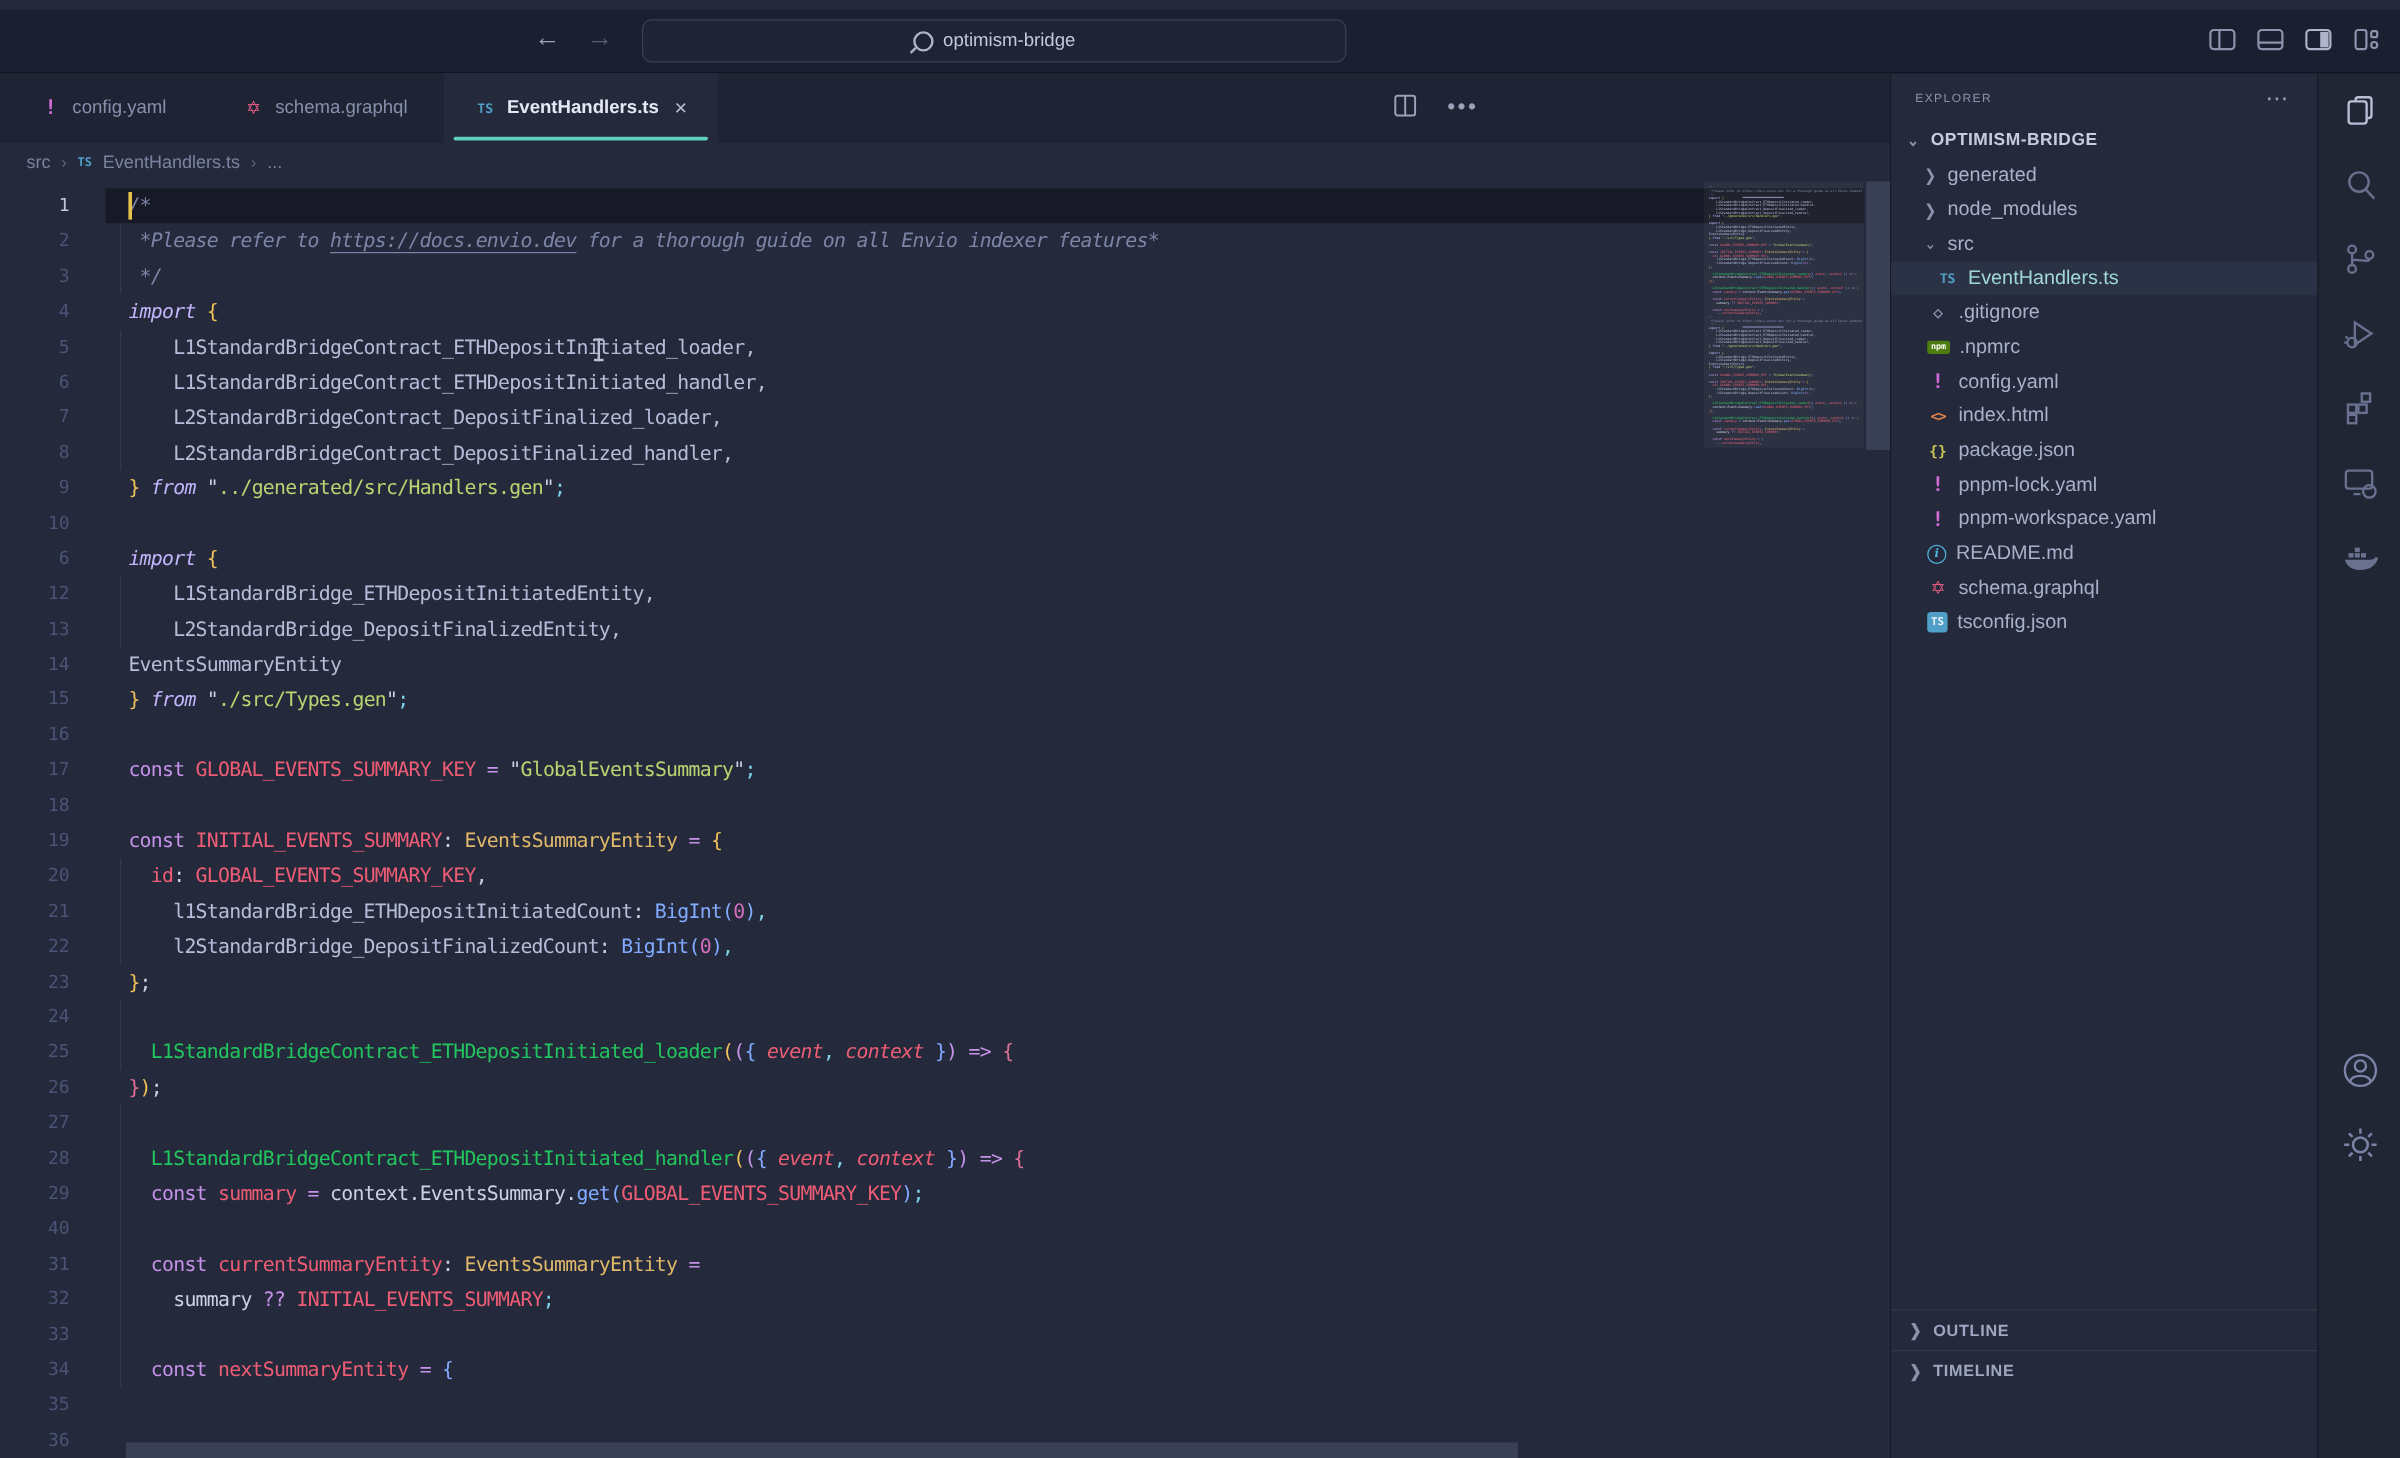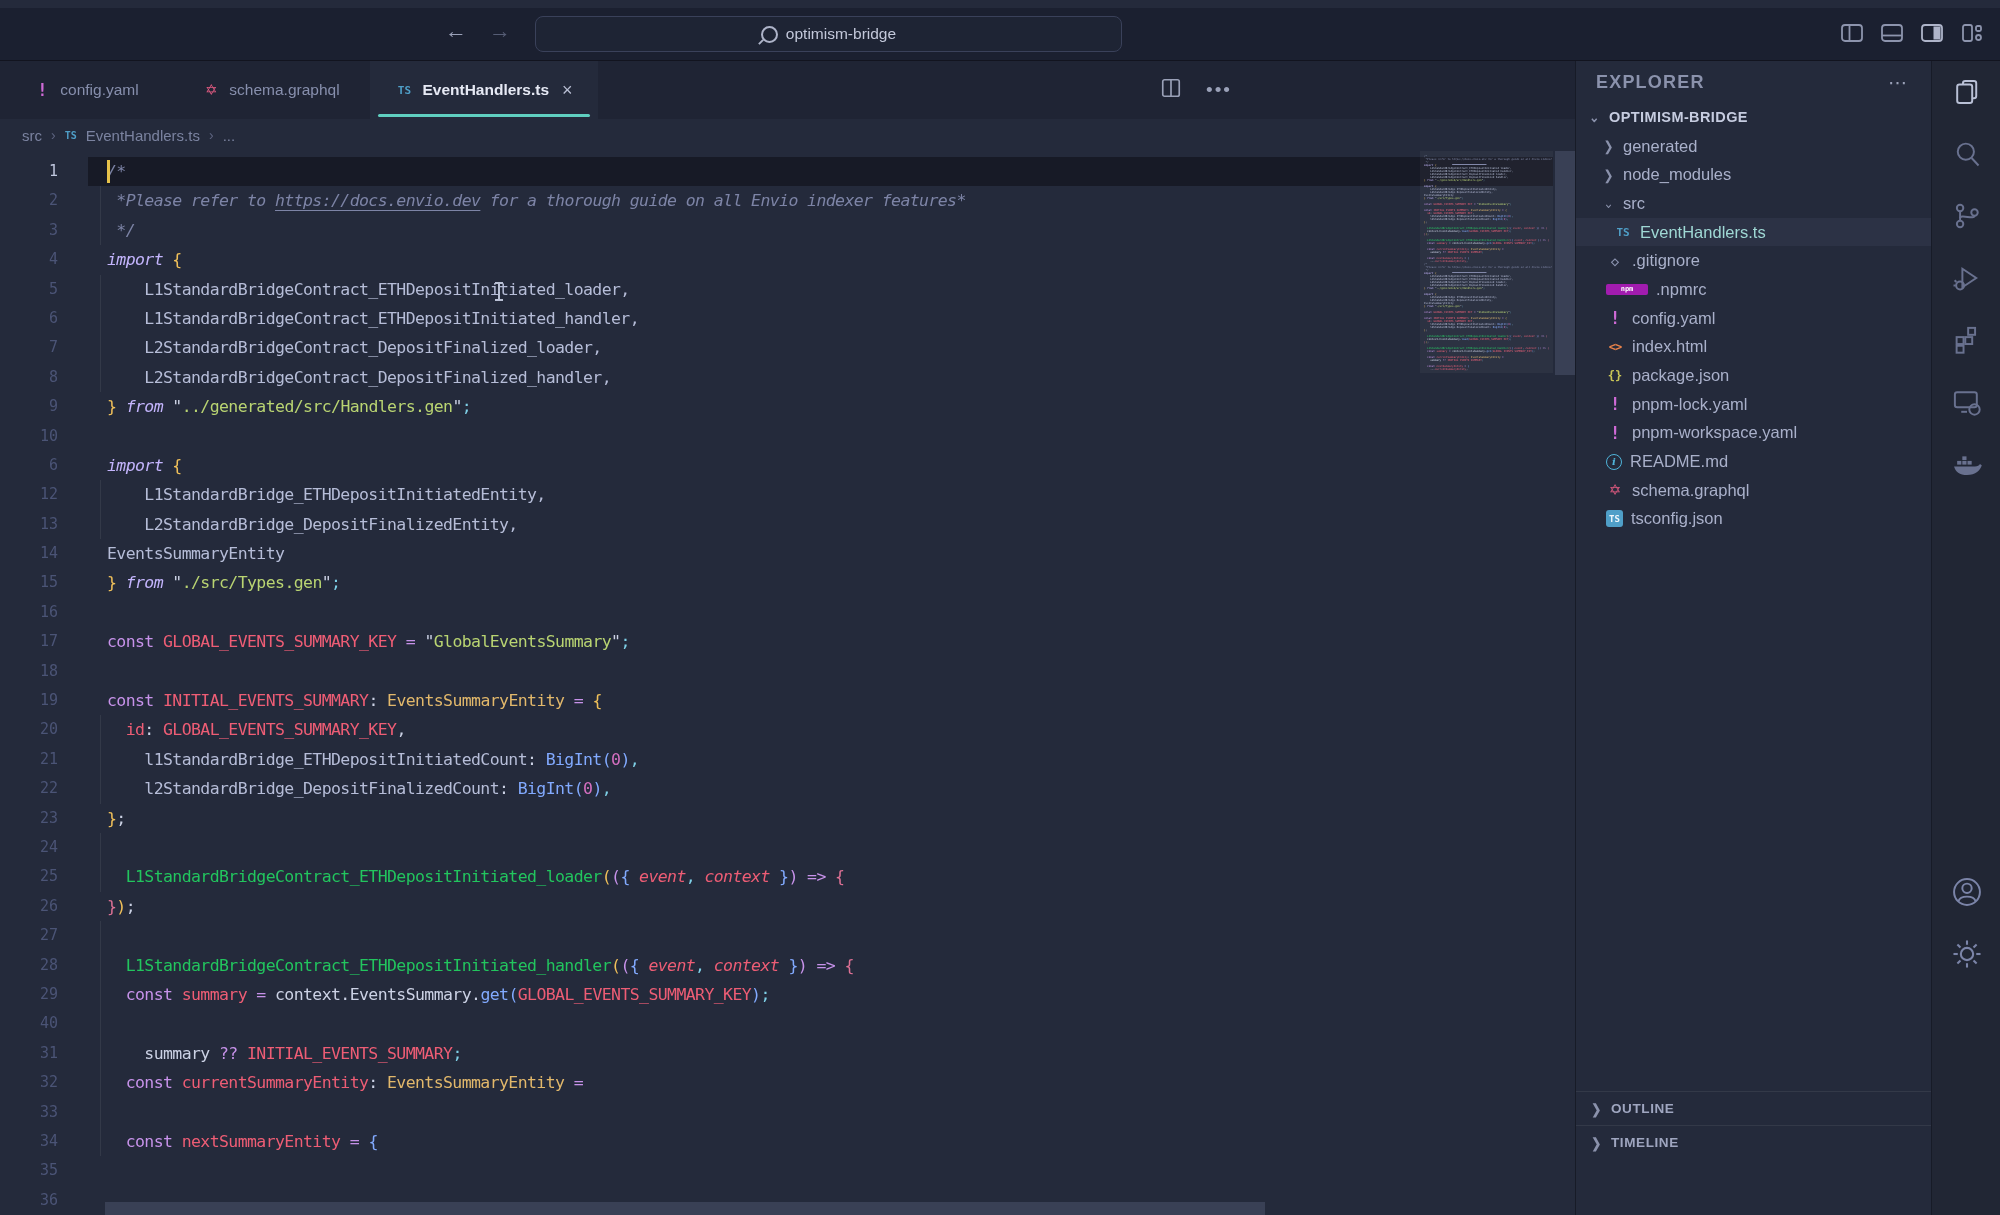--- a/index.html
+++ b/index.html
@@ -32,21 +32,21 @@
   
   .breadcrumb{height:32px;display:flex;align-items:center;padding-left:22px;gap:9px;font-size:15px;color:#7b83a0;background:#242a3b;}
   .crumb-sep{color:#5d6480;font-size:14px;}
   
   .fi{display:inline-flex;align-items:center;justify-content:center;width:18px;height:18px;flex:none;
       font-weight:700;font-family:"DejaVu Sans Mono",monospace;}
   .fi-ts{color:#4f9fc8;font-size:11px;letter-spacing:0;}
   .fi-tsconfig{background:#4f9fc8;color:#eef6fb;font-size:9px;width:17px;height:17px;border-radius:3px;}
   .fi-yaml_warn{color:#cf6ad6;font-size:17px;}
   .fi-graphql{color:#e05a80;font-size:15px;font-family:"DejaVu Sans",sans-serif;}
-  .fi-npm{background:#a21caf;color:#fff;font-size:7px;width:42px;height:11px;border-radius:2px;letter-spacing:0;}
+  .fi-npm{background:#4d7c0f;color:#fff;font-size:7px;width:19px;height:11px;border-radius:2px;letter-spacing:0;}
   .fi-git{color:#8a92ae;font-size:14px;}
   .fi-info{border:1.7px solid #4fb3d9;border-radius:50%;width:14px;height:14px;color:#4fb3d9;
            font-size:10px;font-style:italic;font-family:"DejaVu Serif",serif;}
   .fi-html{color:#e8824a;font-size:12px;letter-spacing:-1px;}
   .fi-json{color:#c9c556;font-size:12px;}
   
   .code-area{position:relative;height:1064px;overflow:hidden;background:#242a3b;}
   .gutter{position:absolute;left:0;top:6px;width:88px;}
   .gnum{height:29.4px;line-height:29.4px;text-align:right;padding-right:30px;color:#4b5476;
         font-family:"DejaVu Sans Mono",monospace;font-size:15px;}
@@ -79,21 +79,21 @@
   .minimap .code-line.cur{background:transparent;}
   .mini-slider{position:absolute;top:0;right:22px;width:133px;height:222px;background:rgba(255,255,255,0.04);}
   .vscroll{position:absolute;top:0;right:0;width:20px;height:224px;background:rgba(134,145,178,0.22);}
   .hscroll{position:absolute;left:105px;bottom:0;width:1160px;height:13px;background:rgba(134,145,178,0.22);}
   .ibeam{position:absolute;left:498px;top:131px;width:2px;height:19px;background:#b9c0d4;}
   .ibeam::before,.ibeam::after{content:"";position:absolute;left:-3px;width:8px;height:2px;background:#b9c0d4;}
   .ibeam::before{top:0;} .ibeam::after{bottom:0;}
   
   .sidebar{width:355px;flex:none;background:#242a3b;border-left:1px solid #171b27;display:flex;flex-direction:column;}
   .sb-header{height:42px;display:flex;align-items:center;justify-content:space-between;padding:0 22px 0 20px;}
-  .sb-title{font-size:18px;font-weight:700;letter-spacing:1.2px;color:#8b92ac;}
+  .sb-title{font-size:10px;font-weight:400;letter-spacing:1.2px;color:#8b92ac;}
   .tree{flex:none;}
   .trow{height:28.7px;display:flex;align-items:center;gap:8px;font-size:16.5px;color:#a9b0ca;cursor:pointer;}
   .trow.root{padding-left:12px;font-weight:700;font-size:14.5px;letter-spacing:0.4px;color:#c6cce0;}
   .trow.folder{padding-left:26px;}
   .trow.file{padding-left:30px;}
   .trow.indent1{padding-left:38px;}
   .trow.selected{background:#2c3245;color:#9fd8d4;}
   .chev{color:#8b92ac;font-size:12px;width:13px;display:inline-block;text-align:center;transform:scaleY(1.15);}
   .sb-spacer{flex:1;}
   .sb-section{height:33px;display:flex;align-items:center;gap:8px;padding-left:14px;border-top:1px solid rgba(255,255,255,0.07);
@@ -251,22 +251,22 @@
             <div class="code-line"><span class="guide"></span><span class="tk-i">    l1StandardBridge_ETHDepositInitiatedCount</span><span class="tk-w">: </span><span class="tk-b">BigInt</span><span class="tk-b">(</span><span class="tk-nm">0</span><span class="tk-b">)</span><span class="tk-cy">,</span></div>
             <div class="code-line"><span class="guide"></span><span class="tk-i">    l2StandardBridge_DepositFinalizedCount</span><span class="tk-w">: </span><span class="tk-b">BigInt</span><span class="tk-b">(</span><span class="tk-nm">0</span><span class="tk-b">)</span><span class="tk-cy">,</span></div>
             <div class="code-line"><span class="tk-y">}</span><span class="tk-w">;</span></div>
             <div class="code-line"><span class="guide"></span></div>
             <div class="code-line"><span class="guide"></span><span class="tk-f">  L1StandardBridgeContract_ETHDepositInitiated_loader</span><span class="tk-y">(</span><span class="tk-p">(</span><span class="tk-b">{ </span><span class="tk-ri">event</span><span class="tk-cy">, </span><span class="tk-ri">context</span><span class="tk-b"> }</span><span class="tk-p">)</span><span class="tk-p"> =&gt; </span><span class="tk-m">{</span></div>
             <div class="code-line"><span class="tk-m">}</span><span class="tk-y">)</span><span class="tk-w">;</span></div>
             <div class="code-line"><span class="guide"></span></div>
             <div class="code-line"><span class="guide"></span><span class="tk-f">  L1StandardBridgeContract_ETHDepositInitiated_handler</span><span class="tk-y">(</span><span class="tk-p">(</span><span class="tk-b">{ </span><span class="tk-ri">event</span><span class="tk-cy">, </span><span class="tk-ri">context</span><span class="tk-b"> }</span><span class="tk-p">)</span><span class="tk-p"> =&gt; </span><span class="tk-m">{</span></div>
             <div class="code-line"><span class="guide"></span><span class="tk-p">  const </span><span class="tk-r">summary</span><span class="tk-p"> = </span><span class="tk-w">context.EventsSummary.</span><span class="tk-b">get</span><span class="tk-b">(</span><span class="tk-r">GLOBAL_EVENTS_SUMMARY_KEY</span><span class="tk-b">)</span><span class="tk-cy">;</span></div>
             <div class="code-line"><span class="guide"></span></div>
+            <div class="code-line"><span class="guide"></span><span class="tk-p">  const </span><span class="tk-r">currentSummaryEntity</span><span class="tk-w">: </span><span class="tk-ty">EventsSummaryEntity</span><span class="tk-p"> =</span></div>
             <div class="code-line"><span class="guide"></span><span class="tk-w">    summary </span><span class="tk-p">?? </span><span class="tk-r">INITIAL_EVENTS_SUMMARY</span><span class="tk-cy">;</span></div>
-            <div class="code-line"><span class="guide"></span><span class="tk-p">  const </span><span class="tk-r">currentSummaryEntity</span><span class="tk-w">: </span><span class="tk-ty">EventsSummaryEntity</span><span class="tk-p"> =</span></div>
             <div class="code-line"><span class="guide"></span></div>
             <div class="code-line"><span class="guide"></span><span class="tk-p">  const </span><span class="tk-r">nextSummaryEntity</span><span class="tk-p"> = </span><span class="tk-b">{</span></div>
           </div>
         <div class="minimap" id="minimap">
             <div class="lines" style="position: static;">
               <div class="code-line cur"><span class="tk-c">/*</span></div>
               <div class="code-line"><span class="tk-c"> *Please refer to </span><span class="tk-u">https://docs.envio.dev</span><span class="tk-c"> for a thorough guide on all Envio indexer features*</span></div>
               <div class="code-line"><span class="tk-c"> */</span></div>
               <div class="code-line"><span class="tk-k">import </span><span class="tk-y">{</span></div>
               <div class="code-line"><span class="tk-i">    L1StandardBridgeContract_ETHDepositInitiated_loader,</span></div>

